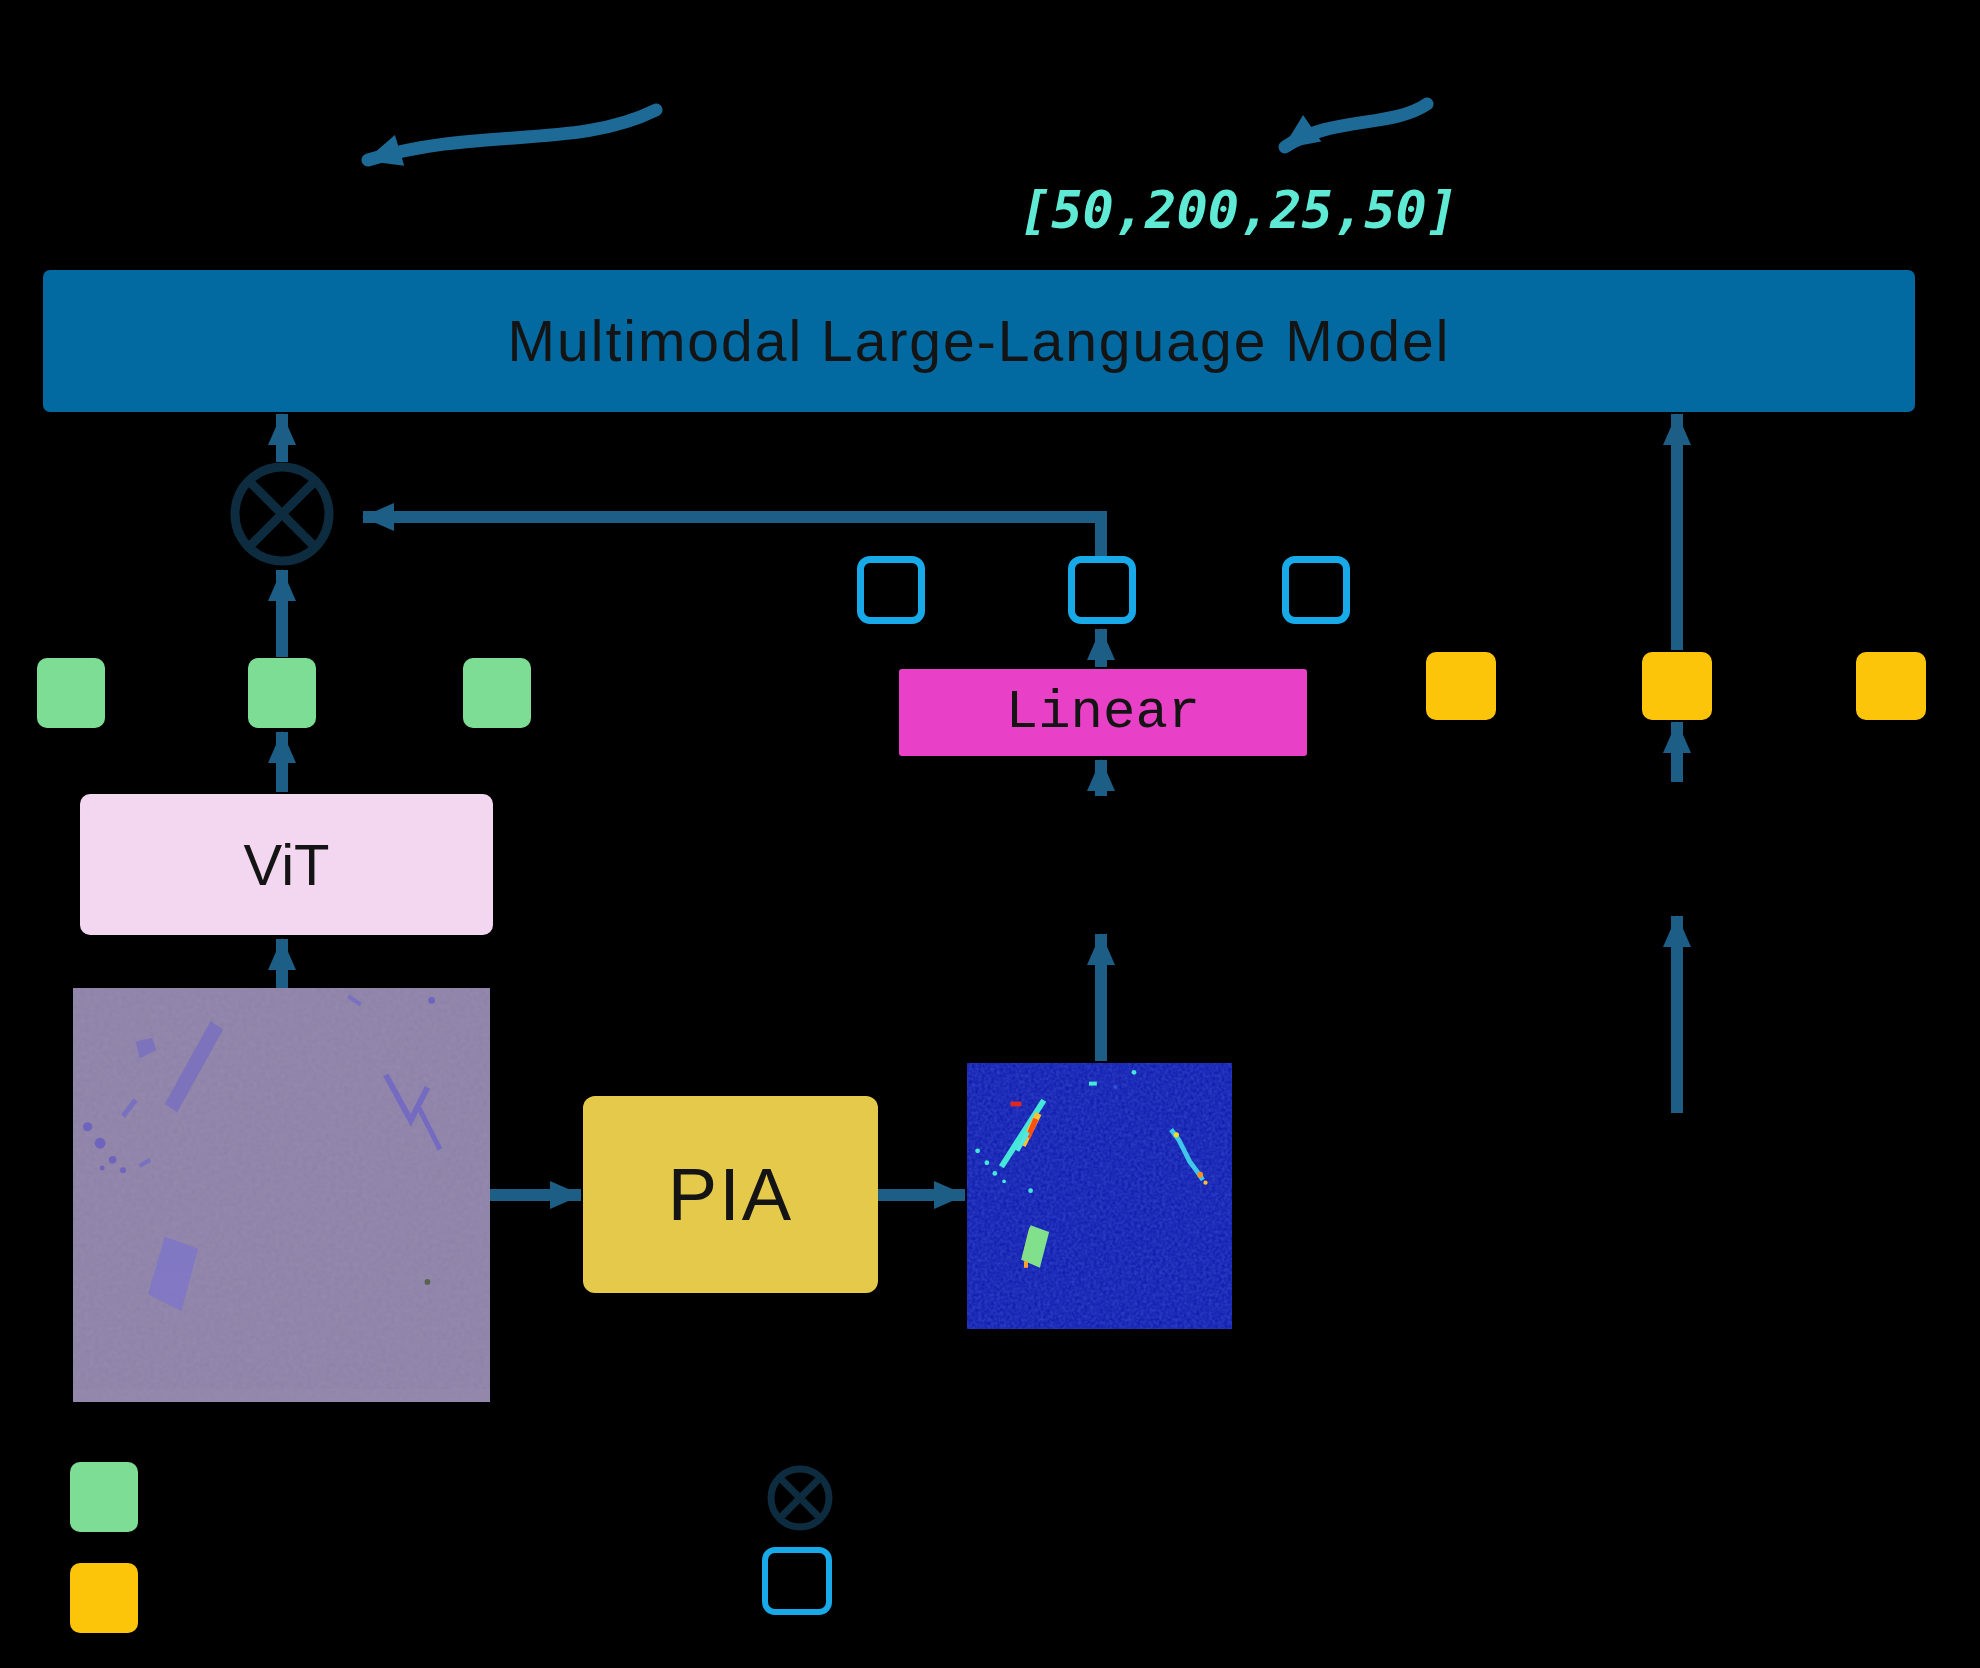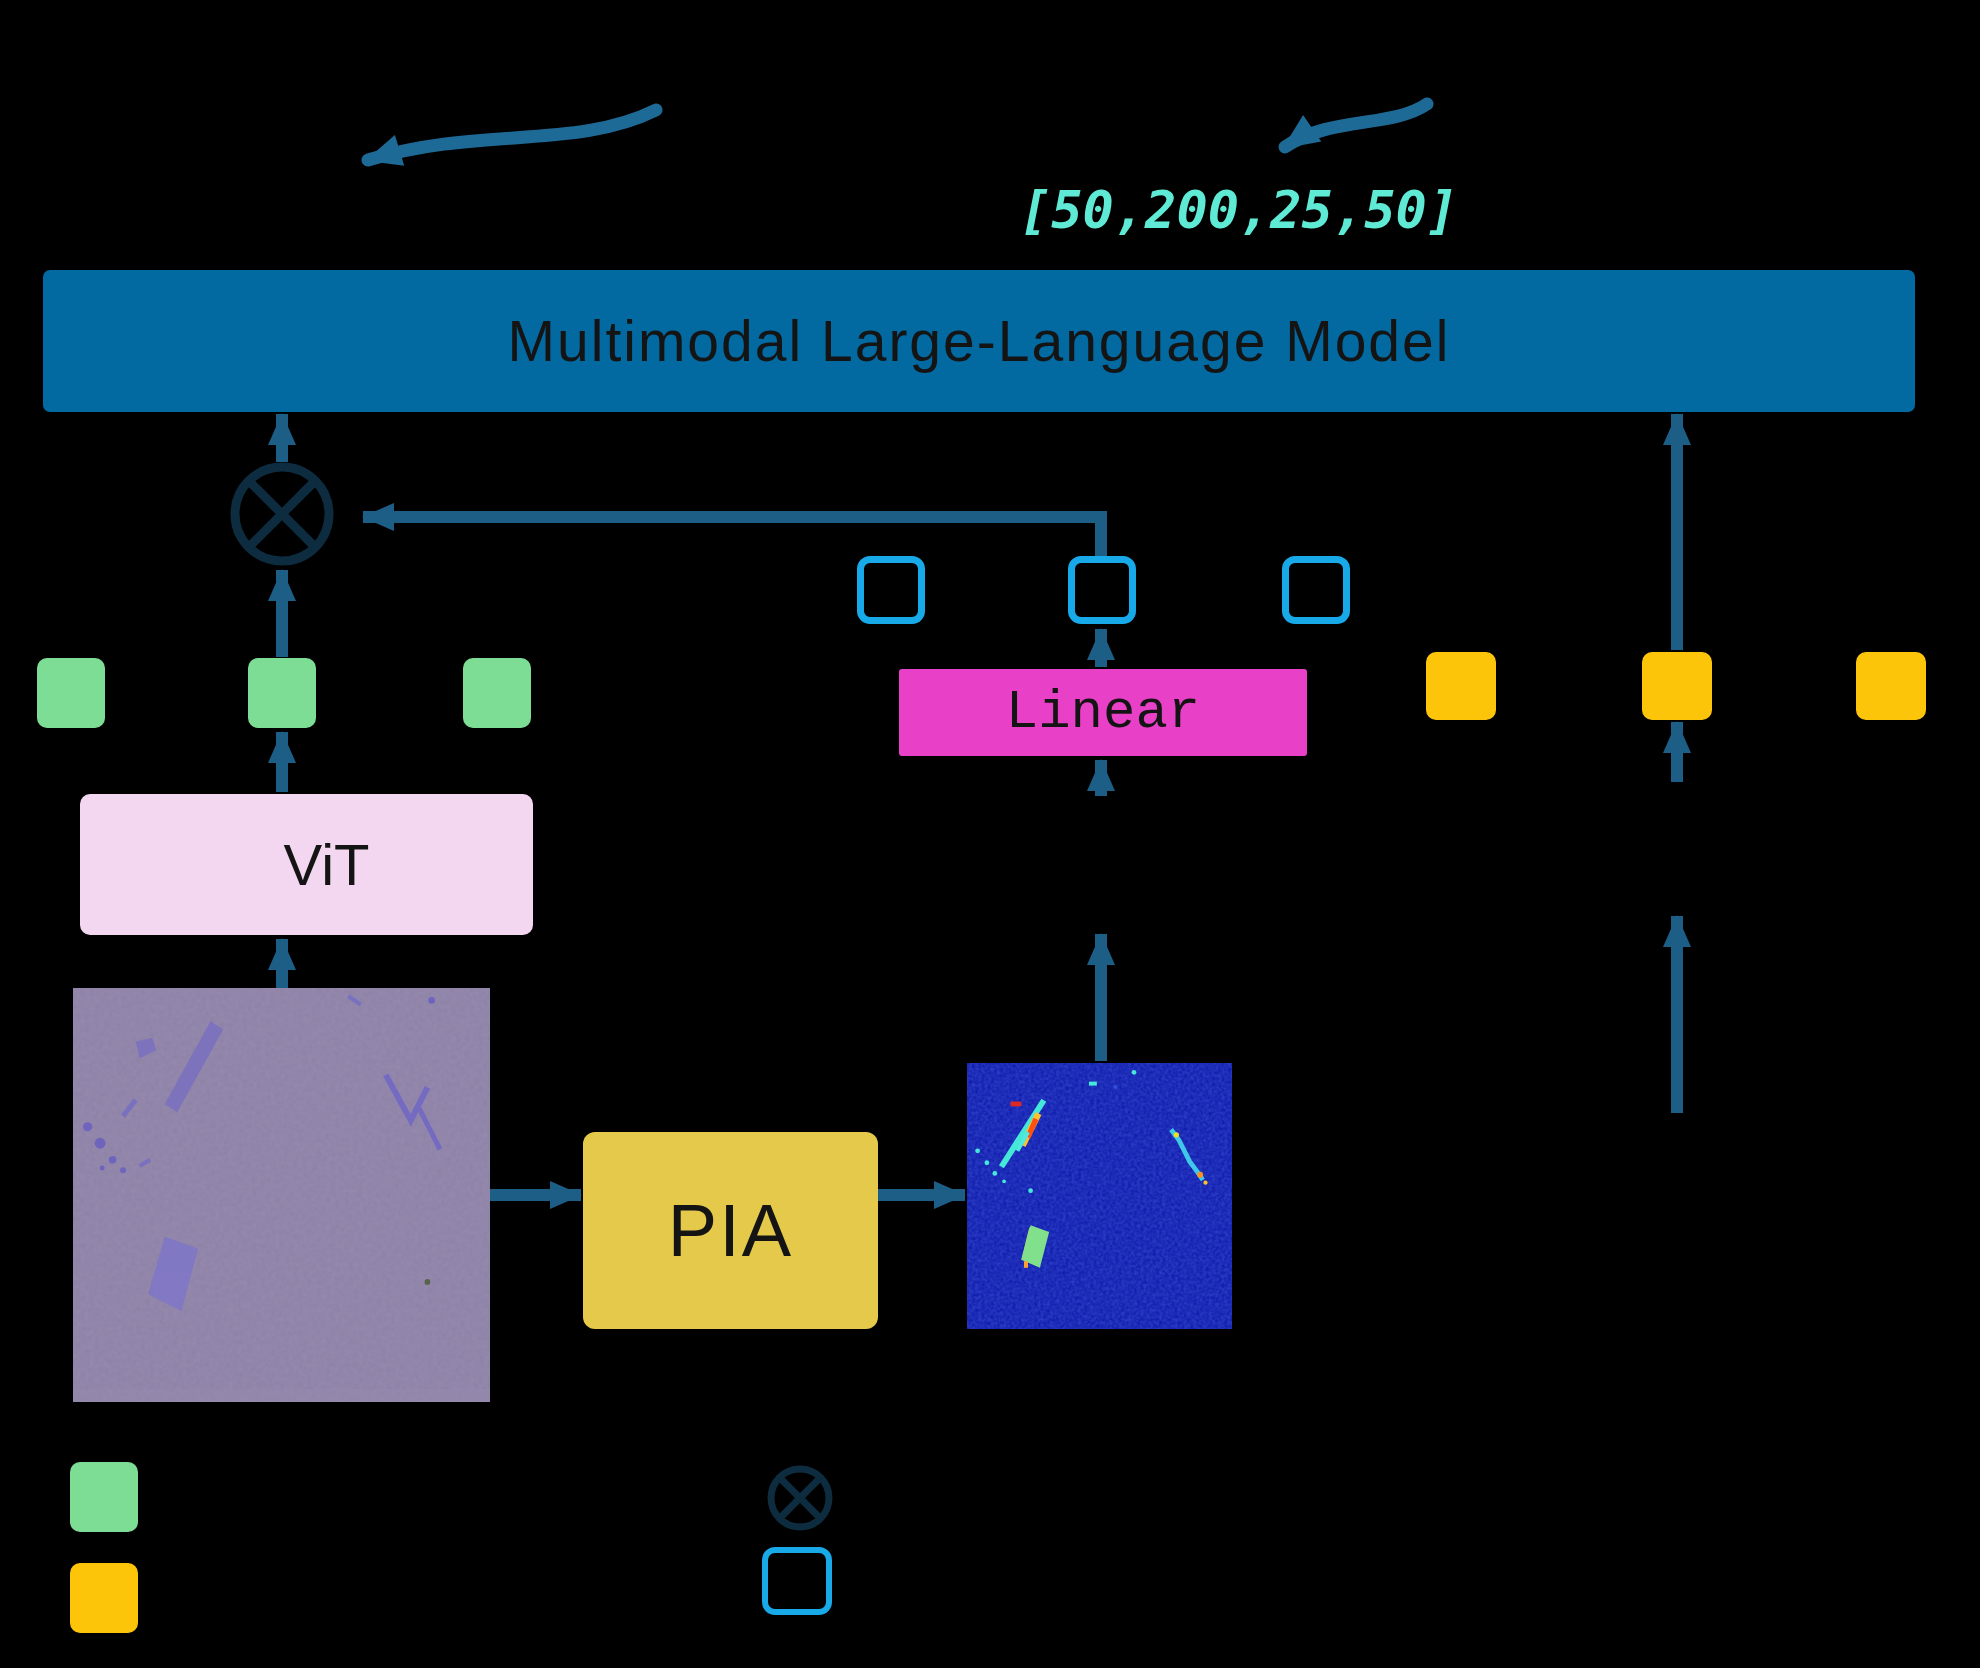--- a/index.html
+++ b/index.html
@@ -3,26 +3,26 @@
 <meta charset="utf-8">
 <style>
   html,body{margin:0;padding:0;background:#000;}
   #stage{position:relative;width:1980px;height:1668px;background:#000;overflow:hidden;
          font-family:"Liberation Sans",sans-serif;}
   #connector-layer{position:absolute;left:0;top:0;width:1980px;height:1668px;}
   .box{position:absolute;display:flex;align-items:center;justify-content:center;
        color:#141414;text-align:center;}
   .box-mllm{left:43px;top:270px;width:1872px;height:142px;background:#0369a1;border-radius:7px;
             font-size:57px;letter-spacing:2px;}
-  .box-vit{left:80px;top:794px;width:413px;height:141px;background:#F3D6EF;border-radius:10px;font-size:58px;padding-left:40px;}
+  .box-vit{left:80px;top:794px;width:413px;height:141px;background:#F3D6EF;border-radius:10px;font-size:58px;}
   .box-linear{left:899px;top:669px;width:408px;height:87px;background:#E840C6;border-radius:3px;font-size:54px;font-family:Liberation Mono, monospace;}
   .box-patchify{left:899px;top:798px;width:408px;height:132px;background:#CDEBFA;border-radius:7px;font-size:54px;}
   .box-tokenizer{left:1469px;top:784px;width:415px;height:129px;background:#FAE5D9;border-radius:9px;font-size:46px;}
   .box-pia{left:583px;top:1096px;width:295px;height:197px;background:#E4C94B;border-radius:12px;
-           font-size:74px;letter-spacing:2px;margin-top:36px;}
+           font-size:74px;letter-spacing:2px;}
   .code-annotation{position:absolute;left:1019px;top:180px;width:440px;height:60px;
         font-family:"DejaVu Sans Mono",monospace;font-style:italic;font-weight:bold;
         font-size:52px;line-height:60px;color:#5eead4;text-align:center;white-space:nowrap;}
   .token{position:absolute;border-radius:10px;}
   .token-green{width:68px;height:70px;background:#7EDD94;}
   .token-orange{width:70px;height:68px;background:#FCC50A;}
   .token-slot{width:68px;height:68px;background:transparent;border:7px solid #18A9E9;border-radius:13px;
               box-sizing:border-box;}
   .img-frame{position:absolute;}
 </style>

